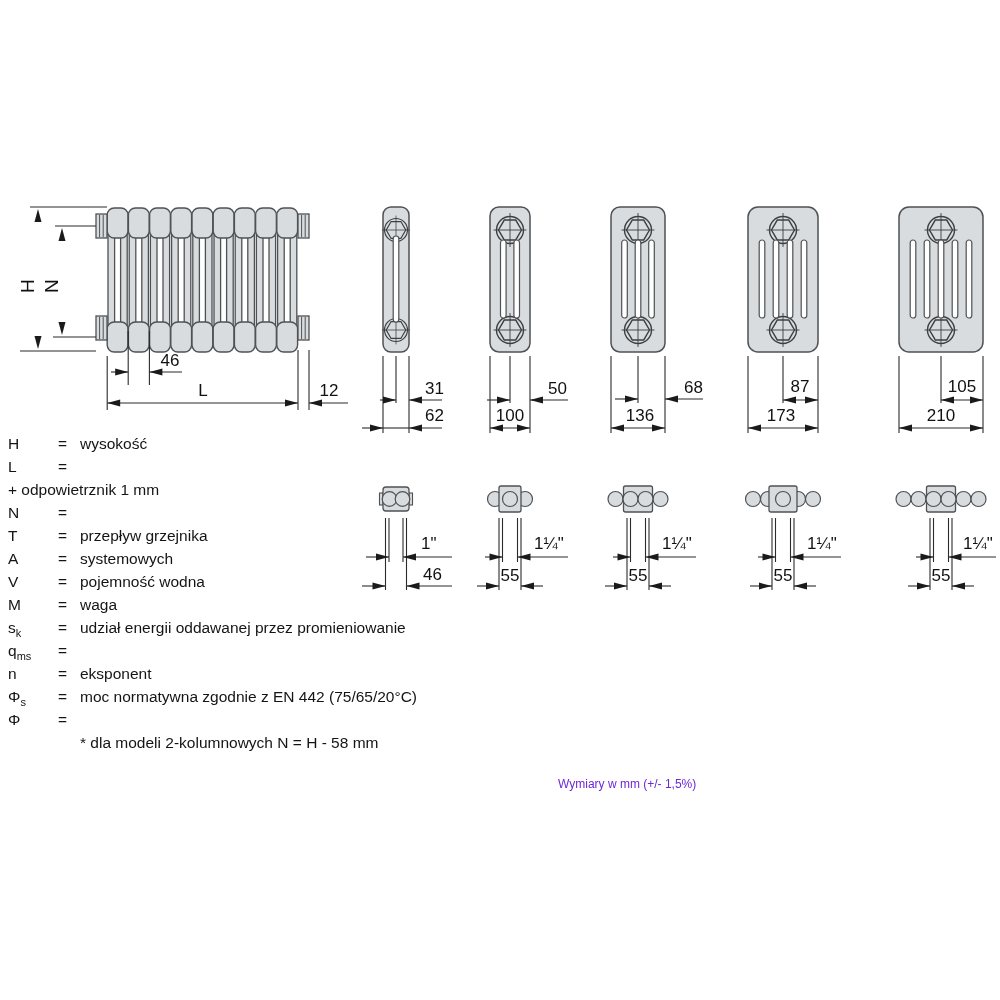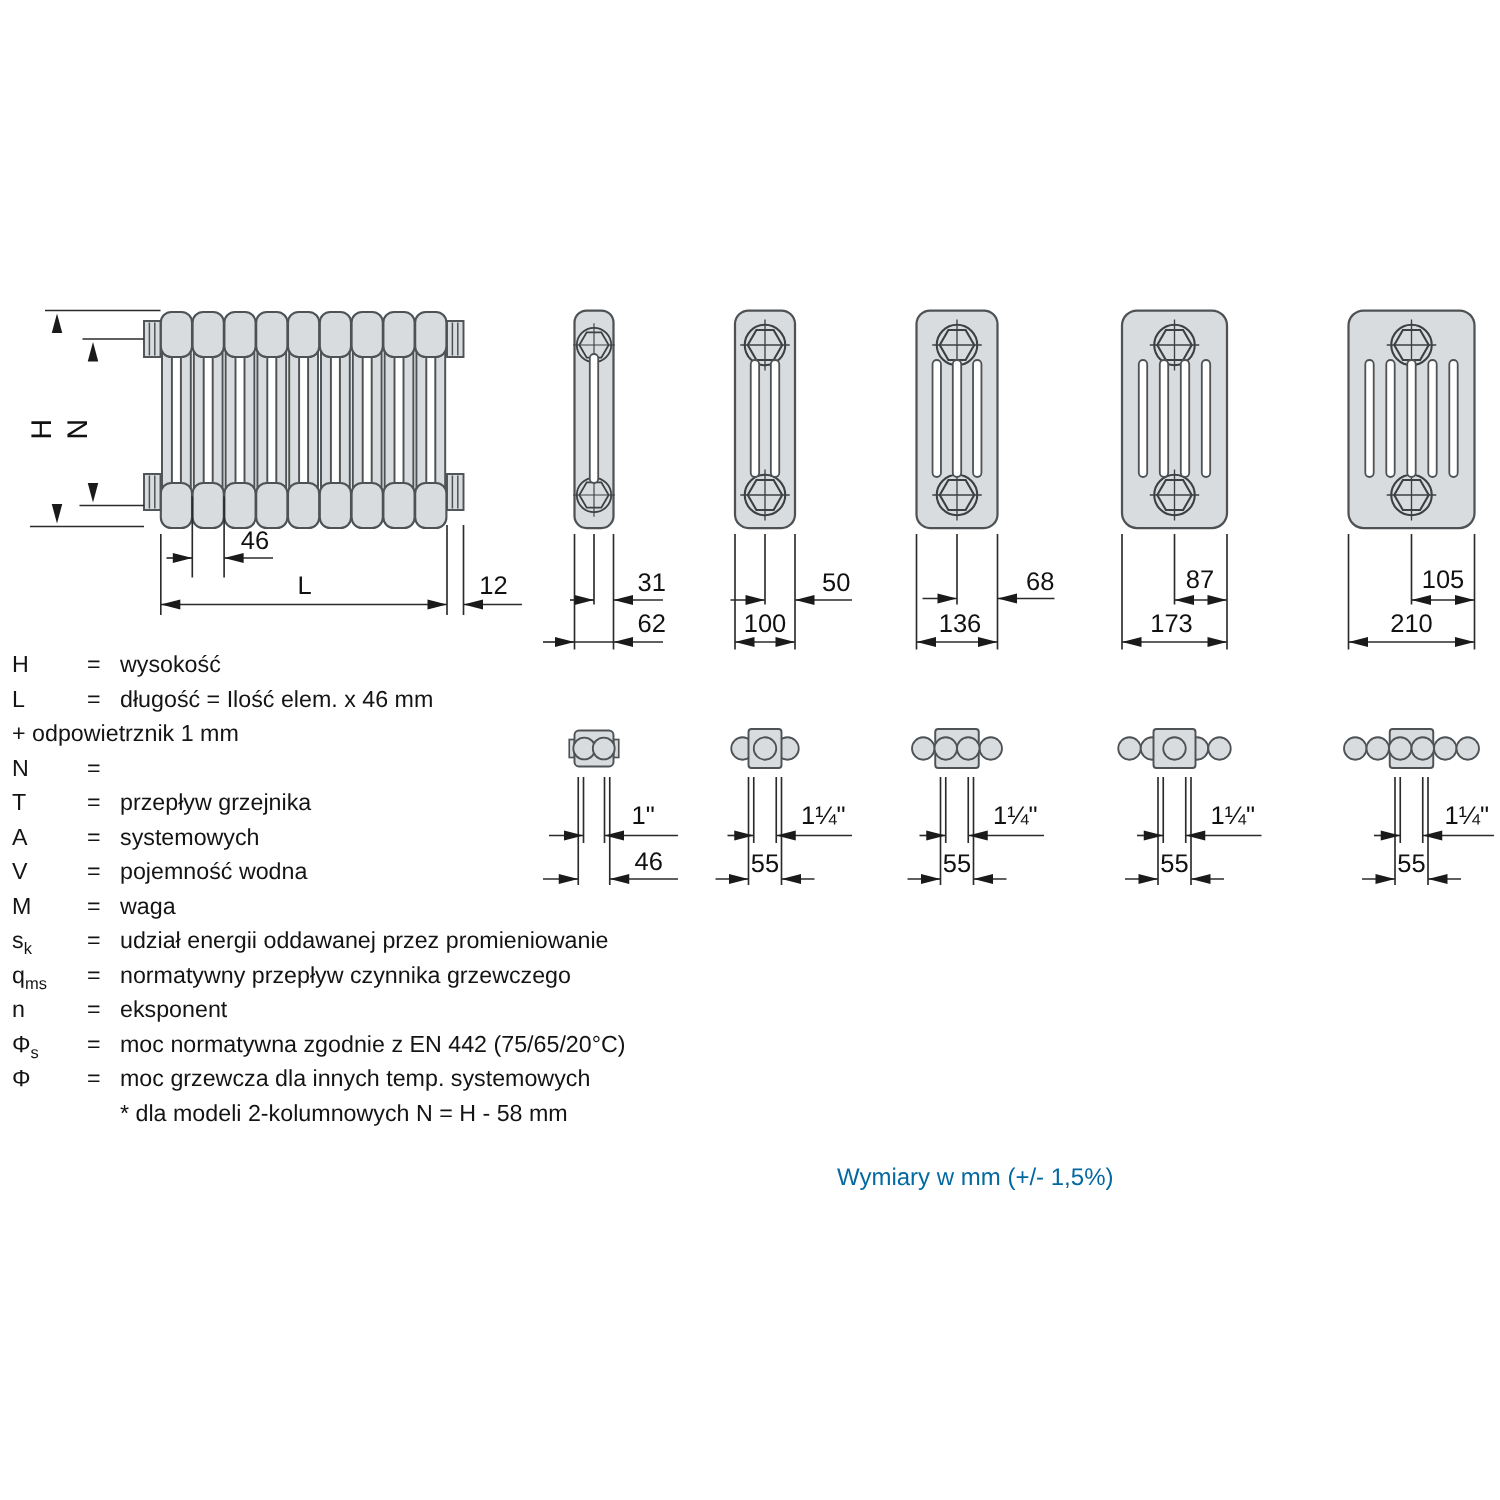--- a/index.html
+++ b/index.html
@@ -9,21 +9,21 @@
   .dimtxt{font-size:17px;}
   .axtxt{font-size:19px;}
   .legend{position:absolute;left:8px;top:432px;width:470px;font-size:15.5px;line-height:23px;color:#141414;}
   .lrow{display:flex;align-items:baseline;height:23px;white-space:nowrap;}
   .lsym{width:50px;flex:none;}
   .leq{width:22px;flex:none;}
   .lrow.full{display:block;}
   .lrow.indent{padding-left:72px;text-align:center;}
   sub{font-size:11px;}
   .lsym-inline{margin-right:4px;}
-  .footnote{position:absolute;left:558px;top:777px;font-size:16px;color:#0369a1;white-space:nowrap;}
+  .footnote{position:absolute;left:558px;top:777px;font-size:12px;color:#6d28d9;white-space:nowrap;}
 </style>
 </head>
 <body>
 
 <div class="canvas">
 
 <svg width="1000" height="1000" viewBox="0 0 1000 1000">
   <defs>
     <g id="radel">
       <rect x="-9.6" y="18" width="6.6" height="108" fill="#d9dcde" stroke="#4e5254" stroke-width="1.3"></rect>
@@ -343,21 +343,20 @@
 
 <div class="legend">
   <div class="lrow">
         <span class="lsym"><span>H</span><sub></sub></span>
         <span class="leq">=</span>
         <span class="ltxt">wysokość</span>
       </div>
   <div class="lrow">
         <span class="lsym"><span>L</span><sub></sub></span>
         <span class="leq">=</span>
-        <span class="ltxt">długość = Ilość elem. x 46 mm</span>
       </div>
   <div class="lrow full"><span class="ltxt">+ odpowietrznik 1 mm</span></div>
   <div class="lrow">
         <span class="lsym"><span>N</span><sub></sub></span>
         <span class="leq">=</span>
       </div>
   <div class="lrow">
         <span class="lsym"><span>T</span><sub></sub></span>
         <span class="leq">=</span>
         <span class="ltxt">przepływ grzejnika</span>
@@ -378,36 +377,34 @@
         <span class="ltxt">waga</span>
       </div>
   <div class="lrow">
         <span class="lsym"><span>s</span><sub>k</sub></span>
         <span class="leq">=</span>
         <span class="ltxt">udział energii oddawanej przez promieniowanie</span>
       </div>
   <div class="lrow">
         <span class="lsym"><span>q</span><sub>ms</sub></span>
         <span class="leq">=</span>
-        <span class="ltxt">normatywny przepływ czynnika grzewczego</span>
       </div>
   <div class="lrow">
         <span class="lsym"><span>n</span><sub></sub></span>
         <span class="leq">=</span>
         <span class="ltxt">eksponent</span>
       </div>
   <div class="lrow">
         <span class="lsym"><span>Φ</span><sub>s</sub></span>
         <span class="leq">=</span>
         <span class="ltxt">moc normatywna zgodnie z EN 442 (75/65/20°C)</span>
       </div>
   <div class="lrow">
         <span class="lsym"><span>Φ</span><sub></sub></span>
         <span class="leq">=</span>
-        <span class="ltxt">moc grzewcza dla innych temp. systemowych</span>
       </div>
   <div class="lrow indent">
         <span class="ltxt">* dla modeli 2-kolumnowych N = H - 58 mm</span>
       </div>
 </div>
 
 <div class="footnote">Wymiary w mm (+/- 1,5%)</div>
 
 </div>
 

